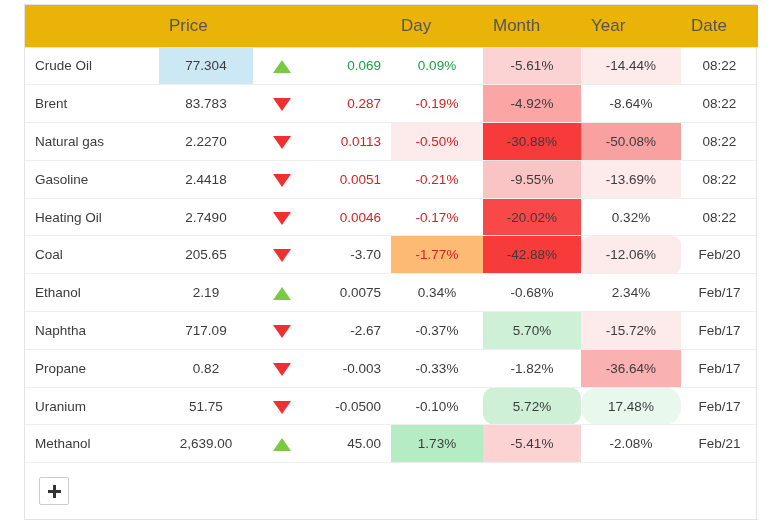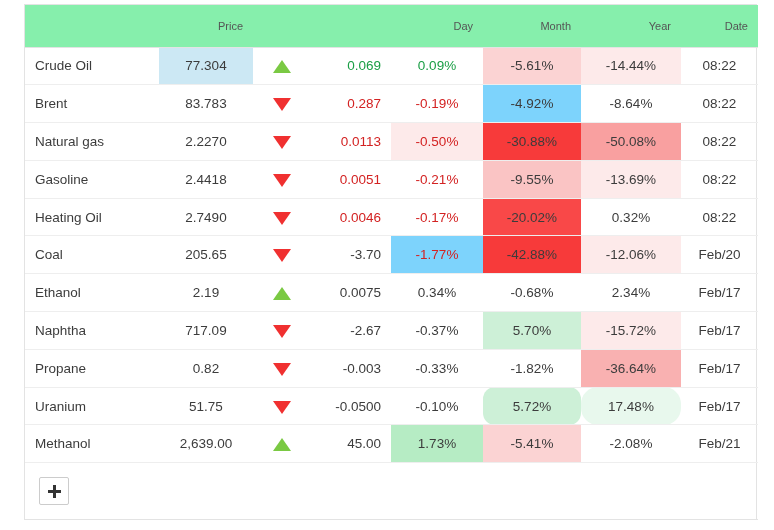--- a/index.html
+++ b/index.html
@@ -31,28 +31,28 @@
     background: #fff;
   }
   table.quotes {
     width: 100%;
     border-collapse: collapse;
     table-layout: fixed;
     font-size: 13.5px;
     color: #3c3c3c;
   }
   table.quotes thead th {
-    background: #86efac;
+    background: #eab308;
     font-weight: normal;
     color: #555555;
-    font-size: 11px;
+    font-size: 17px;
     height: 42px;
     padding: 0 10px;
     border-bottom: 1px solid #e3e3e3;
-    text-align: right;
+    text-align: left;
     box-sizing: border-box;
   }
   table.quotes tbody td {
     height: 37.8px;
     padding: 0 10px;
     border-bottom: 1px solid #eeeeee;
     box-sizing: border-box;
     white-space: nowrap;
     overflow: hidden;
   }
@@ -147,21 +147,21 @@
             <td class="pct txt-neutral" style="background: rgb(251, 211, 211);">-5.61%</td>
             <td class="pct txt-neutral" style="background: rgb(253, 234, 234);">-14.44%</td>
             <td class="date">08:22</td>
           </tr>
           <tr>
             <td class="name">Brent</td>
             <td class="price">83.783</td>
             <td class="arrow"><span class="tri down"></span></td>
             <td class="chg txt-down">0.287</td>
             <td class="pct txt-down">-0.19%</td>
-            <td class="pct txt-neutral" style="background: #7dd3fc;">-4.92%</td>
+            <td class="pct txt-neutral" style="background: #fca5a5;">-4.92%</td>
             <td class="pct txt-neutral">-8.64%</td>
             <td class="date">08:22</td>
           </tr>
           <tr>
             <td class="name">Natural gas</td>
             <td class="price">2.2270</td>
             <td class="arrow"><span class="tri down"></span></td>
             <td class="chg txt-down">0.0113</td>
             <td class="pct txt-down" style="background: rgb(253, 234, 234);">-0.50%</td>
             <td class="pct txt-neutral" style="background: rgb(247, 58, 58);">-30.88%</td>
@@ -186,23 +186,23 @@
             <td class="pct txt-down">-0.17%</td>
             <td class="pct txt-neutral" style="background: rgb(249, 72, 72);">-20.02%</td>
             <td class="pct txt-neutral">0.32%</td>
             <td class="date">08:22</td>
           </tr>
           <tr>
             <td class="name">Coal</td>
             <td class="price">205.65</td>
             <td class="arrow"><span class="tri down"></span></td>
             <td class="chg txt-neutral">-3.70</td>
-            <td class="pct txt-down" style="background: #7dd3fc;">-1.77%</td>
+            <td class="pct txt-down" style="background: #fdba74;">-1.77%</td>
             <td class="pct txt-neutral" style="background: rgb(247, 58, 58);">-42.88%</td>
-            <td class="pct txt-neutral" style="background: rgb(253, 234, 234);">-12.06%</td>
+            <td class="pct txt-neutral" style="background: rgb(253, 234, 234); border-radius: 9px;">-12.06%</td>
             <td class="date">Feb/20</td>
           </tr>
           <tr>
             <td class="name">Ethanol</td>
             <td class="price">2.19</td>
             <td class="arrow"><span class="tri up"></span></td>
             <td class="chg txt-neutral">0.0075</td>
             <td class="pct txt-neutral">0.34%</td>
             <td class="pct txt-neutral">-0.68%</td>
             <td class="pct txt-neutral">2.34%</td>

